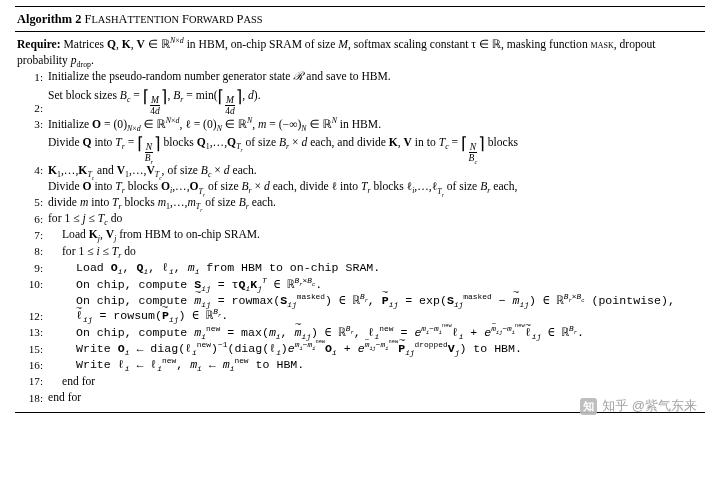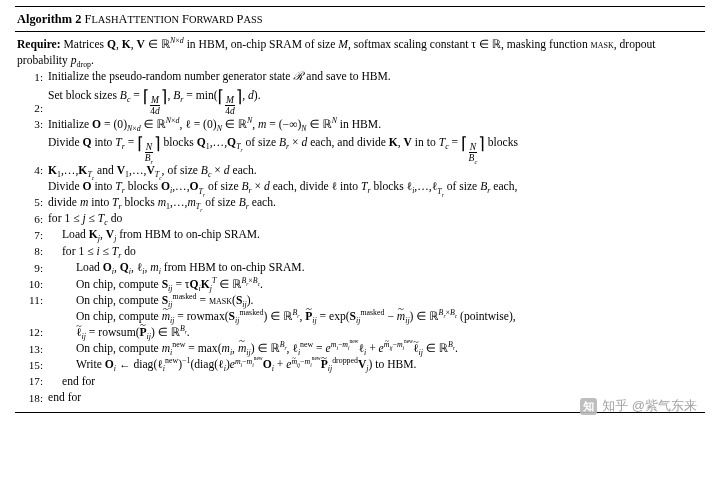--- a/index.html
+++ b/index.html
@@ -53,21 +53,21 @@
     padding-right: 5px;
     font-size: 11.2px;
   }
   .txt {
     flex: 1;
     text-indent: 0;
   }
   .req .txt { padding-left: 0; }
   .req b { font-weight: bold; }
   .ind1 { padding-left: 14px; }
-  .ind2 { padding-left: 28px; }
+  .ind2 { padding-left: 28px; font-family: Liberation Mono, monospace; }
   .kw { font-weight: normal; }
   i, .it { font-style: italic; }
   .bb { font-weight: bold; }
   .rm { font-style: normal; }
   sub, sup {
     font-size: 0.68em;
     line-height: 0;
   }
   .frac {
     display: inline-flex;
@@ -215,42 +215,42 @@
     <div class="line">
       <div class="num">9:</div>
       <div class="txt ind2">Load <span class="bb">O</span><sub><i>i</i></sub>, <span class="bb">Q</span><sub><i>i</i></sub>, ℓ<sub><i>i</i></sub>, <i>m<sub>i</sub></i> from HBM to on-chip SRAM.</div>
     </div>
 
     <div class="line">
       <div class="num">10:</div>
       <div class="txt ind2">On chip, compute <span class="bb">S</span><sub><i>ij</i></sub> = τ<span class="bb">Q</span><sub><i>i</i></sub><span class="bb">K</span><sub><i>j</i></sub><sup><i>T</i></sup> ∈ ℝ<sup><i>B<sub>r</sub></i>×<i>B<sub>c</sub></i></sup>.</div>
     </div>
 
-    <div class="line">
-      <div class="num">11:</div>
-      <div class="txt ind2">On chip, compute <span class="bb">S</span><sub><i>ij</i></sub><sup>masked</sup> = <span class="smallcaps">mask</span>(<span class="bb">S</span><sub><i>ij</i></sub>).</div>
-    </div>
 
     <div class="line">
       <div class="num">12:</div>
       <div class="txt ind2">On chip, compute <span class="over-t"><i>m</i></span><sub><i>ij</i></sub> = rowmax(<span class="bb">S</span><sub><i>ij</i></sub><sup>masked</sup>) ∈ ℝ<sup><i>B<sub>r</sub></i></sup>, <span class="over-t"><span class="bb">P</span></span><sub><i>ij</i></sub> = exp(<span class="bb">S</span><sub><i>ij</i></sub><sup>masked</sup> − <span class="over-t"><i>m</i></span><sub><i>ij</i></sub>) ∈ ℝ<sup><i>B<sub>r</sub></i>×<i>B<sub>c</sub></i></sup> (pointwise),<br>
       <span class="hat-l">ℓ</span><sub><i>ij</i></sub> = rowsum(<span class="over-t"><span class="bb">P</span></span><sub><i>ij</i></sub>) ∈ ℝ<sup><i>B<sub>r</sub></i></sup>.</div>
     </div>
 
     <div class="line">
       <div class="num">13:</div>
       <div class="txt ind2">On chip, compute <i>m</i><sub><i>i</i></sub><sup>new</sup> = max(<i>m<sub>i</sub></i>, <span class="over-t"><i>m</i></span><sub><i>ij</i></sub>) ∈ ℝ<sup><i>B<sub>r</sub></i></sup>, ℓ<sub><i>i</i></sub><sup>new</sup> = <i>e</i><sup><i>m<sub>i</sub></i>−<i>m<sub>i</sub></i><sup>new</sup></sup>ℓ<sub><i>i</i></sub> + <i>e</i><sup><span class="over-t"><i>m</i></span><sub><i>ij</i></sub>−<i>m<sub>i</sub></i><sup>new</sup></sup><span class="hat-l">ℓ</span><sub><i>ij</i></sub> ∈ ℝ<sup><i>B<sub>r</sub></i></sup>.</div>
     </div>
 
 
     <div class="line">
       <div class="num">15:</div>
       <div class="txt ind2">Write <span class="bb">O</span><sub><i>i</i></sub> ← diag(ℓ<sub><i>i</i></sub><sup>new</sup>)<sup>−1</sup>(diag(ℓ<sub><i>i</i></sub>)<i>e</i><sup><i>m<sub>i</sub></i>−<i>m<sub>i</sub></i><sup>new</sup></sup><span class="bb">O</span><sub><i>i</i></sub> + <i>e</i><sup><span class="over-t"><i>m</i></span><sub><i>ij</i></sub>−<i>m<sub>i</sub></i><sup>new</sup></sup><span class="over-t"><span class="bb">P</span></span><sub><i>ij</i></sub><sup>dropped</sup><span class="bb">V</span><sub><i>j</i></sub>) to HBM.</div>
     </div>
 
+    <div class="line">
+      <div class="num">16:</div>
+      <div class="txt ind2">Write ℓ<sub><i>i</i></sub> ← ℓ<sub><i>i</i></sub><sup>new</sup>, <i>m<sub>i</sub></i> ← <i>m<sub>i</sub></i><sup>new</sup> to HBM.</div>
+    </div>
 
     <div class="line">
       <div class="num">17:</div>
       <div class="txt ind1"><span class="kw">end for</span></div>
     </div>
 
     <div class="line">
       <div class="num">18:</div>
       <div class="txt"><span class="kw">end for</span></div>
     </div>

